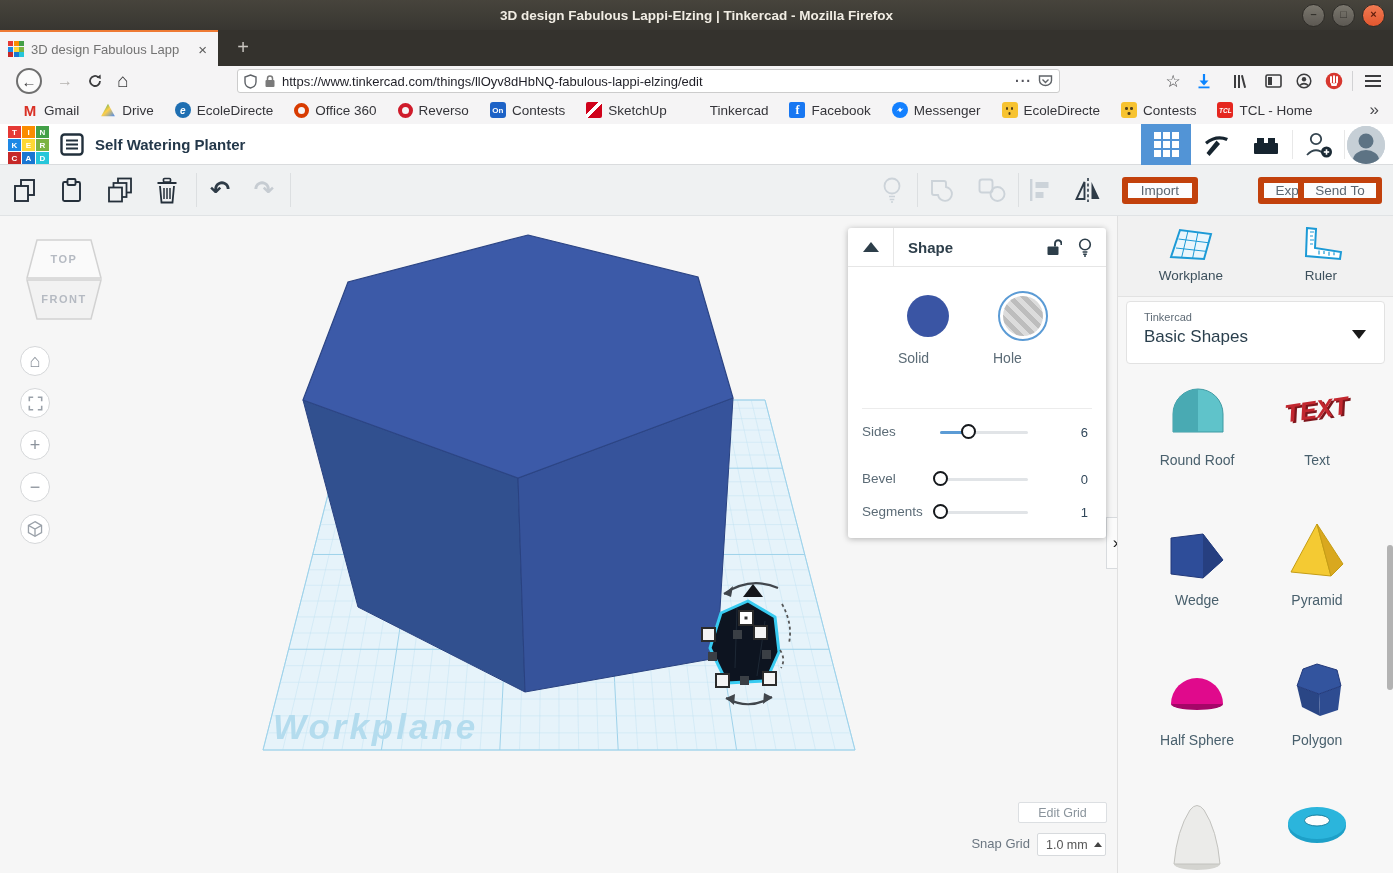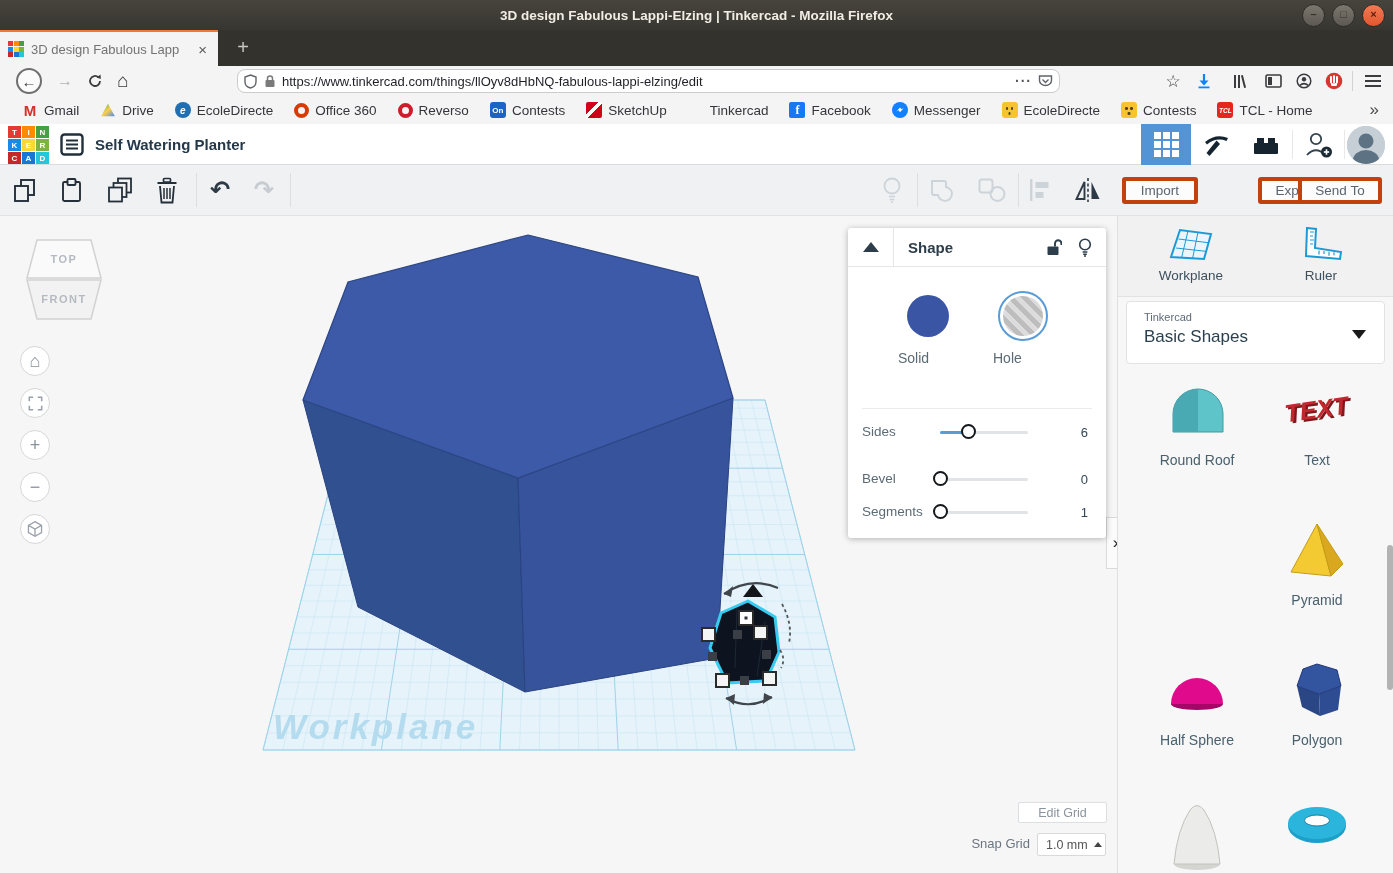--- a/index.html
+++ b/index.html
@@ -32,21 +32,21 @@
   .minigrid i:nth-child(7){background:#c62828}.minigrid i:nth-child(8){background:#1976d2}
   .minigrid i:nth-child(9){background:#26c6da}
 
   
   .navbar{position:absolute;left:0;top:66px;width:1393px;height:30px;background:#f5f4f5;}
   .navico{position:absolute;top:0;height:30px;display:flex;align-items:center;justify-content:center;
     color:#3c3c3e;font-size:16px;}
   .back-circle{width:26px;height:26px;border:2px solid #6f6f6f;border-radius:50%;box-sizing:border-box;
     display:flex;align-items:center;justify-content:center;font-size:15px;background:#fbfbfb;}
   .urlbar{position:absolute;left:237px;top:3px;width:823px;height:24px;background:#fff;
-    border:1px solid #ccc;border-radius:8px;box-sizing:border-box;display:flex;align-items:center;padding:0 6px;}
+    border:1px solid #ccc;border-radius:3px;box-sizing:border-box;display:flex;align-items:center;padding:0 6px;}
   .url-text{font-size:13px;color:#1f1f27;flex:1;margin-left:6px;white-space:nowrap;overflow:hidden;}
   .url-dots{color:#55555e;font-size:14px;letter-spacing:1px;margin:0 6px;font-weight:bold;}
   .hamburger{width:16px;height:2px;background:#3c3c3e;box-shadow:0 5px 0 #3c3c3e,0 10px 0 #3c3c3e;margin-top:-10px;}
   .navdiv{position:absolute;top:5px;width:1px;height:20px;background:#d2d2d4;}
 
   
   .bookmarks{position:absolute;left:0;top:96px;width:1393px;height:28px;background:#f5f4f5;
     display:flex;align-items:center;padding-left:22px;box-sizing:border-box;gap:21px;}
   .bm{display:flex;align-items:center;gap:6px;font-size:13.5px;color:#35353a;white-space:nowrap;}
   .bm-ico{width:16px;height:16px;display:inline-flex;align-items:center;justify-content:center;
@@ -87,21 +87,21 @@
     overflow:hidden;background:#c6cfd6;}
   .hdr-sep{position:absolute;top:6px;width:1px;height:29px;background:#e8e8e8;}
 
   
   .toolbar{position:absolute;left:0;top:165px;width:1393px;height:51px;background:#eff1f2;
     border-bottom:1px solid #e0e3e5;box-sizing:border-box;}
   .tool{position:absolute;top:0;height:50px;display:flex;align-items:center;justify-content:center;}
   .tooldiv{position:absolute;top:8px;width:1px;height:34px;background:#dcdfe1;}
   .undo-glyph{font-size:24px;color:#2e3b47;font-weight:bold;}
   .redo-glyph{font-size:24px;color:#c6ccd2;font-weight:bold;}
-  .tb-btn{position:absolute;top:12px;height:27px;background:#fcfcfd;border:4px solid #c2410c;
+  .tb-btn{position:absolute;top:12px;height:27px;background:#fcfcfd;border:6px solid #c2410c;
     border-radius:3px;box-sizing:border-box;font-size:13.5px;color:#5a6570;
     display:flex;align-items:center;justify-content:center;}
 
   
   .canvas{position:absolute;left:0;top:216px;width:1117px;height:657px;background:#f6f6f6;}
   .circbtn{position:absolute;left:20px;width:30px;height:30px;border:1px solid #d5d7d9;border-radius:50%;
     background:#fff;box-sizing:border-box;display:flex;align-items:center;justify-content:center;
     color:#8b929b;font-size:16px;}
   .editgrid-btn{position:absolute;left:1018px;top:586px;width:89px;height:21px;background:#fff;
     border:1px solid #dcdfe2;border-radius:2px;box-sizing:border-box;font-size:12.5px;color:#8a949c;
@@ -701,20 +701,27 @@
       <div class="tname">Round Roof</div>
     </div>
     <div class="tile" style="left:144px;top:158px;">
       <svg width="76" height="72" viewBox="0 0 76 72">
           <text x="40" y="46" text-anchor="middle" font-size="25" font-weight="bold" font-style="italic" fill="#7e161c" transform="rotate(-8 38 40)">TEXT</text>
           <text x="38" y="44" text-anchor="middle" font-size="25" font-weight="bold" font-style="italic" fill="#c2272f" transform="rotate(-8 38 40)">TEXT</text>
         </svg>
       <div class="tname">Text</div>
     </div>
 
+    <div class="tile" style="left:24px;top:298px;">
+      <svg width="76" height="72" viewBox="0 0 76 72">
+          <polygon points="12,24 12,60 44,64 64,46 44,20" fill="#2e4d99" stroke="#22397a" stroke-width="1"></polygon>
+          <polygon points="44,20 64,46 44,64" fill="#263f80"></polygon>
+        </svg>
+      <div class="tname">Wedge</div>
+    </div>
     <div class="tile" style="left:144px;top:298px;">
       <svg width="76" height="72" viewBox="0 0 76 72">
           <polygon points="38,10 12,58 52,62" fill="#f4ca33" stroke="#c59d15" stroke-width="1"></polygon>
           <polygon points="38,10 52,62 64,50" fill="#d9a81f" stroke="#c59d15" stroke-width="1"></polygon>
         </svg>
       <div class="tname">Pyramid</div>
     </div>
 
     <div class="tile" style="left:24px;top:438px;">
       <svg width="76" height="72" viewBox="0 0 76 72">

